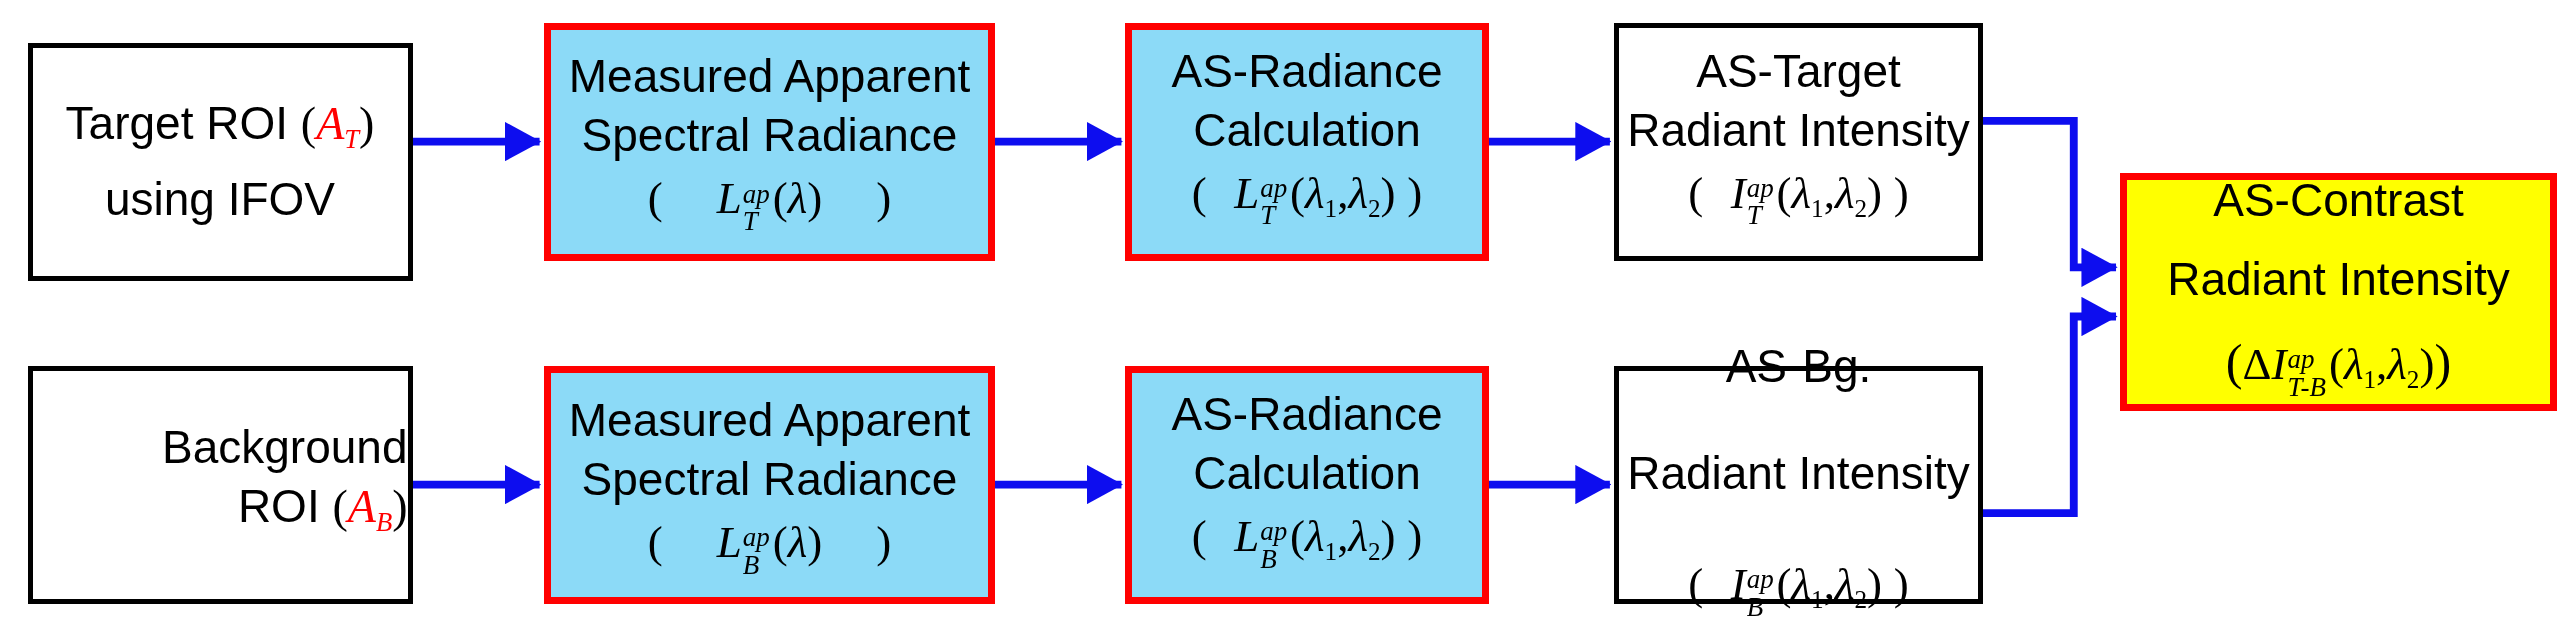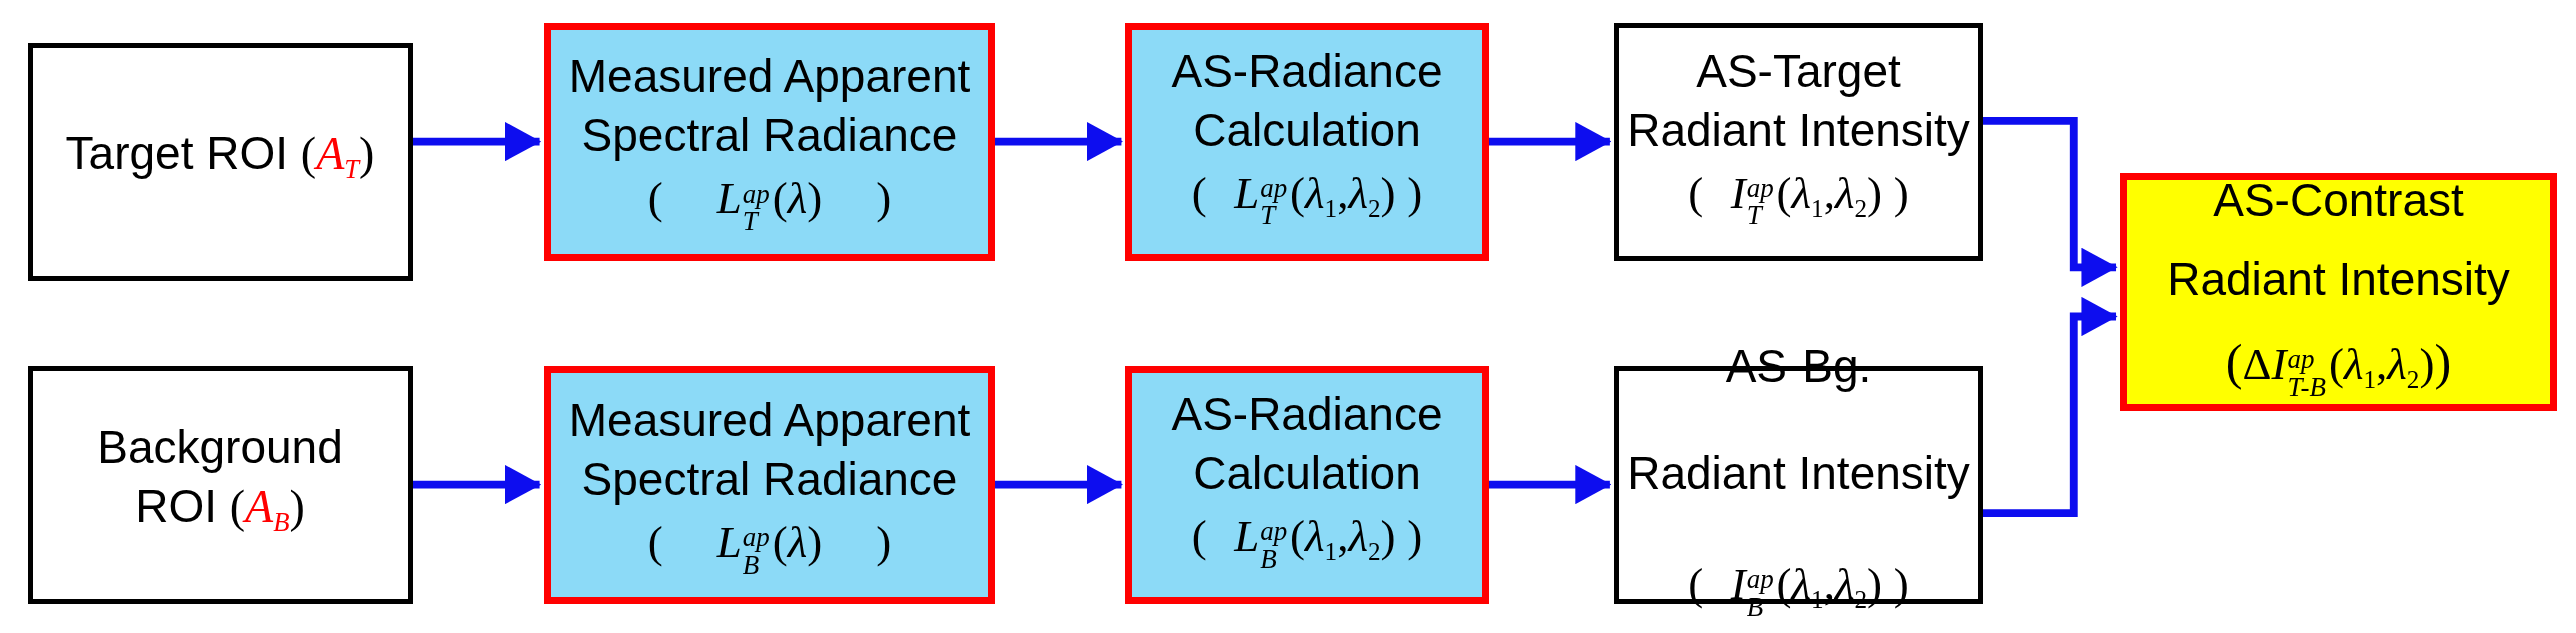--- a/index.html
+++ b/index.html
@@ -51,41 +51,42 @@
       <path d="M 2017 123 H 2110 V 272 H 2153" marker-end="url(#ah)"></path>
       <line x1="420" y1="493" x2="549" y2="493" marker-end="url(#ah)"></line>
       <line x1="1012" y1="493" x2="1141" y2="493" marker-end="url(#ah)"></line>
       <line x1="1515" y1="493" x2="1638" y2="493" marker-end="url(#ah)"></line>
       <path d="M 2017 522 H 2110 V 322 H 2153" marker-end="url(#ah)"></path>
     </g>
   </svg>
 
   <div class="box blackbox" style="left:27.5px;top:22.6px;width:385px;height:238px;margin-top:20px;">
     <div class="bl"><span>Target ROI </span><span class="mparen">(</span><span class="redsym"><span class="mit">A</span><span class="msub">T</span></span><span class="mparen">)</span></div>
+    <div class="bl">using IFOV</div>
   </div>
 
   <div class="box cyanbox" style="left:544px;top:22.6px;width:451px;height:238px;">
     <div class="bl">Measured Apparent</div>
     <div class="bl">Spectral Radiance</div>
     <div class="formula"><span class="ser">(</span><span class="g55"></span><span class="mit">L</span><span class="supsub"><span class="mit">ap</span><span class="mit">T</span></span><span class="ser">(</span><span class="mit">λ</span><span class="ser">)</span><span class="g55"></span><span class="ser">)</span></div>
   </div>
 
   <div class="box cyanbox" style="left:1125px;top:22.6px;width:364px;height:238px;">
     <div class="bl">AS-Radiance</div>
     <div class="bl">Calculation</div>
     <div class="formula"><span class="ser">(</span><span class="g28"></span><span class="mit">L</span><span class="supsub"><span class="mit">ap</span><span class="mit">T</span></span><span class="ser">(</span><span class="mit">λ</span><span class="dsub">1</span><span class="ser">,</span><span class="mit">λ</span><span class="dsub">2</span><span class="ser">)</span><span class="g12"></span><span class="ser">)</span></div>
   </div>
 
   <div class="box blackbox" style="left:1614px;top:22.6px;width:369px;height:238px;">
     <div class="bl">AS-Target</div>
     <div class="bl">Radiant Intensity</div>
     <div class="formula"><span class="ser">(</span><span class="g28"></span><span class="mit">I</span><span class="supsub"><span class="mit">ap</span><span class="mit">T</span></span><span class="ser">(</span><span class="mit">λ</span><span class="dsub">1</span><span class="ser">,</span><span class="mit">λ</span><span class="dsub">2</span><span class="ser">)</span><span class="g12"></span><span class="ser">)</span></div>
   </div>
 
-  <div class="box blackbox" style="left:27.5px;top:366px;width:385px;height:238px;">
+  <div class="box blackbox" style="left:27.5px;top:366px;width:385px;height:238px;align-items:flex-end;">
     <div class="bl">Background</div>
     <div class="bl"><span>ROI </span><span class="mparen">(</span><span class="redsym"><span class="mit">A</span><span class="msub">B</span></span><span class="mparen">)</span></div>
   </div>
 
   <div class="box cyanbox" style="left:544px;top:366px;width:451px;height:238px;">
     <div class="bl">Measured Apparent</div>
     <div class="bl">Spectral Radiance</div>
     <div class="formula"><span class="ser">(</span><span class="g55"></span><span class="mit">L</span><span class="supsub"><span class="mit">ap</span><span class="mit">B</span></span><span class="ser">(</span><span class="mit">λ</span><span class="ser">)</span><span class="g55"></span><span class="ser">)</span></div>
   </div>
 

